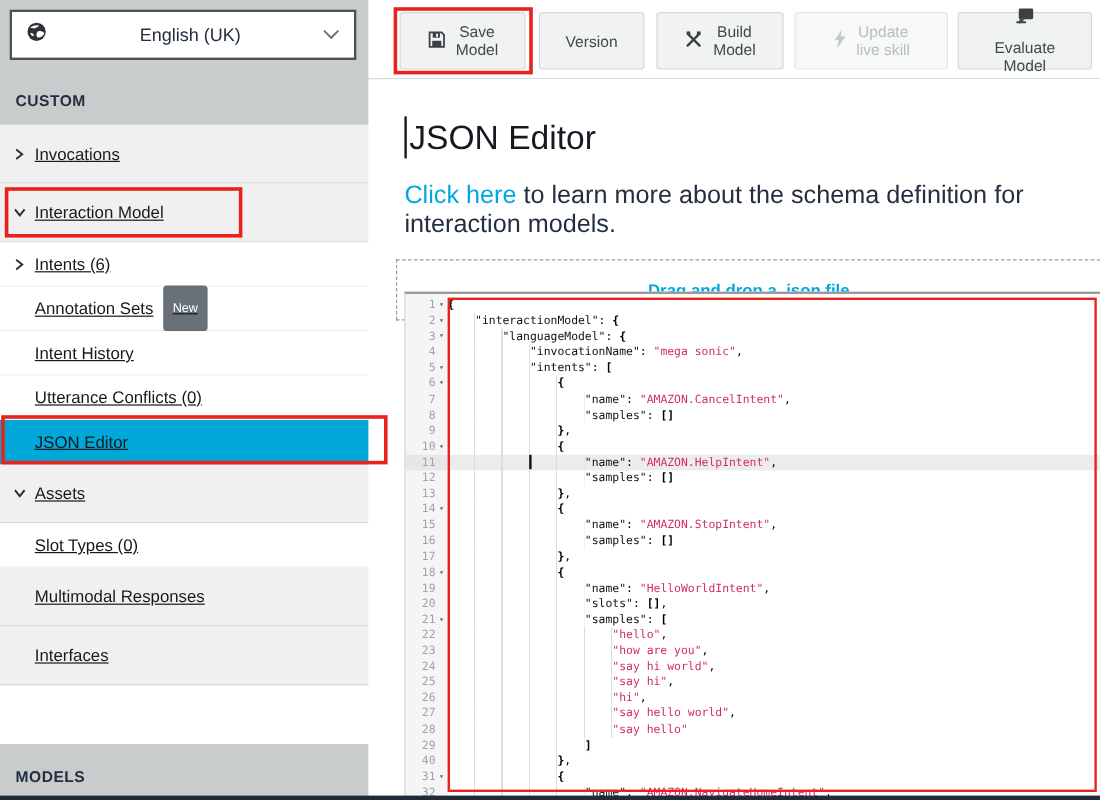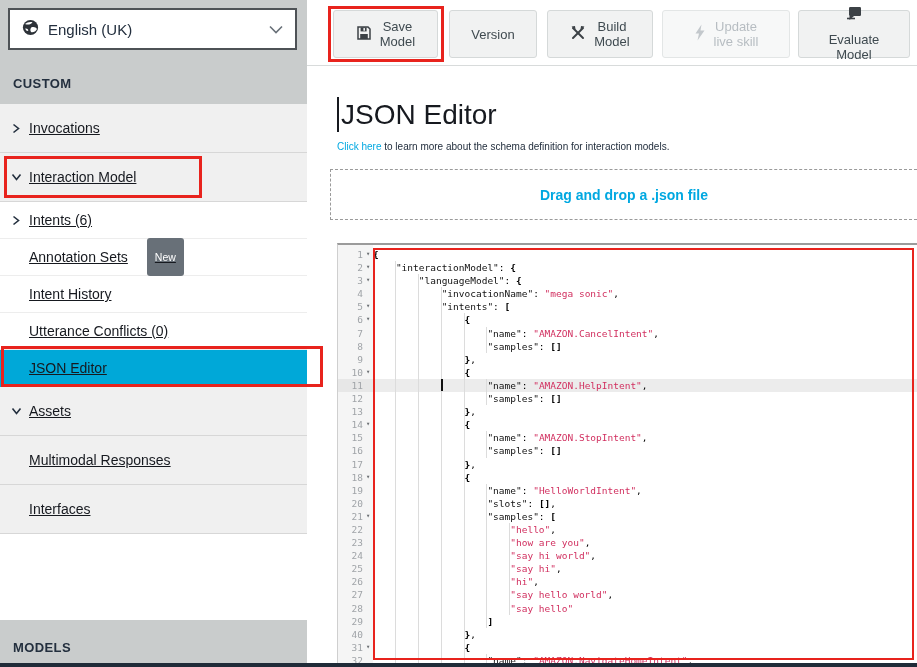--- a/index.html
+++ b/index.html
@@ -1,50 +1,50 @@
 <!DOCTYPE html>
 <html><head>
 <meta charset="utf-8">
 <style>
   * { margin:0; padding:0; box-sizing:border-box; }
   html,body { width:917px; height:667px; overflow:hidden; }
   body { font-family:"Liberation Sans", sans-serif; background:#fff; color:#16191f; position:relative; }
 
   
-  .sidebar { position:absolute; left:0; top:0; width:324px; height:667px; background:#fff; border-right:1px solid #c6c9c9; }
+  .sidebar { position:absolute; left:0; top:0; width:324px; height:667px; background:#fff; border-right:1px solid #c6c9c9;text-align:center; }
   .sb-top { height:104px; background:#c9cccc; position:relative; }
   .lang-select { position:absolute; left:8px; top:8px; width:289px; height:42px; background:#fff; border:2px solid #4e5256; display:flex; align-items:center; padding:0 12px; cursor:pointer; }
   .lang-select .lbl { font-size:15px; margin-left:9px; color:#232f3e; flex:1; }
   .sb-section { position:absolute; left:13px; bottom:13px; font-size:13px; font-weight:bold; color:#232f3e; letter-spacing:.4px; }
   .sb-models { position:absolute; left:0; right:0; top:620px; bottom:0; background:#c9cccc; }
   .sb-models .sb-section { bottom:auto; top:20px; }
   nav { display:block;text-decoration:underline; }
   .row { position:relative; display:flex; align-items:center; cursor:pointer; }
   .row .chev { position:absolute; left:11px; width:11px; height:11px; display:flex; align-items:center; }
   .row .lbl { padding-left:29px; font-size:14px; color:#16191f; }
   .row.top { height:49px; background:#f0f0f0; border-bottom:1px solid #d7d7d7; }
   .row.sub { height:37px; background:#ffffff; border-bottom:1px solid #ededed; }
   .row.sel { background:#00a8d8; border-bottom:1px solid #00a8d8; }
-  .badge { display:inline-block; margin-left:19px; background:#687078; color:#fff; font-size:10.5px; padding:13px 8px; border-radius:3px; }
+  .badge { display:inline-block; margin-left:8px; background:#687078; color:#fff; font-size:10.5px; padding:13px 8px; border-radius:3px; }
   .ann { position:absolute; border:3px solid #e8231d; pointer-events:none; z-index:30; }
 
   
   .toolbar { position:absolute; left:307px; top:0; width:610px; height:66px; background:#fff; border-bottom:1px solid #d8dbdb; }
   .tbtn { position:absolute; top:10px; height:48px; background:#f1f2f2; border:1px solid #d5d9d9; border-radius:3px; display:flex; align-items:center; justify-content:center; gap:8px; cursor:pointer; }
   .tbtn .txt { font-size:13px; line-height:15px; color:#3f4a50; white-space:pre-line; text-align:center; }
   .tbtn.disabled { background:#f7f8f8; border-color:#e3e6e6; cursor:default; }
   .tbtn.disabled .txt { color:#b7bdc2; }
   .tbtn svg { flex:0 0 auto; }
 
   
   .main { position:absolute; left:307px; top:66px; width:610px; height:601px; background:#fff; padding-left:30px; }
   .title-row { margin-top:31px; display:flex; align-items:center; }
   .caret { width:2px; height:35px; background:#16191f; margin-right:2px; }
   h1 { font-size:28px; font-weight:300; color:#16191f; }
-  .subtitle { margin-top:9px; font-size:10px; color:#232f3e; }
+  .subtitle { margin-top:19px; font-size:21px; color:#232f3e; }
   .subtitle a { color:#00a8e1; text-decoration:none; cursor:pointer; }
   .dropzone { margin-top:17px; margin-left:-7px; height:51px; border:1px dashed #9a9a9a; border-right:none; display:flex; align-items:center; justify-content:center; cursor:pointer; }
   .dropzone span { font-size:14px; font-weight:bold; color:#00a8e1; }
 
   
   .editor { position:absolute; left:30px; top:177px; right:0; bottom:0; border-top:2px solid #9b9b9b; border-left:1px solid #cfcfcf; display:flex; overflow:hidden; background:#fff; }
   .gutter { width:35px; background:#f5f5f5; padding-top:3px; font:9.5px/13.1px "DejaVu Sans Mono", monospace; color:#a0a4a8; }
   .gl { height:13.1px; display:flex; justify-content:flex-end; align-items:center; }
   .gl .num { text-align:right; }
   .gl .fold { width:10px; font-size:7px; color:#6b6f73; text-align:center; }
@@ -128,20 +128,23 @@
           <div class="ann" style="left:1px;top:-4px;right:0;bottom:-1px"></div>
         </div>
         <div class="row top">
           <span class="chev">
             <svg width="11" height="10" viewBox="0 0 11 10">
               <polyline points="1.5,2.5 5.5,7.5 9.5,2.5" fill="none" stroke="#232f3e" stroke-width="1.6"></polyline>
             </svg>
           </span>
           <span class="lbl">Assets</span>
         </div>
+        <div class="row sub">
+          <span class="lbl">Slot Types (0)</span>
+        </div>
         <div class="row top">
           <span class="lbl">Multimodal Responses</span>
         </div>
         <div class="row top">
           <span class="lbl">Interfaces</span>
         </div>
       </nav>
     <div class="sb-models">
       <div class="sb-section">MODELS</div>
     </div>

